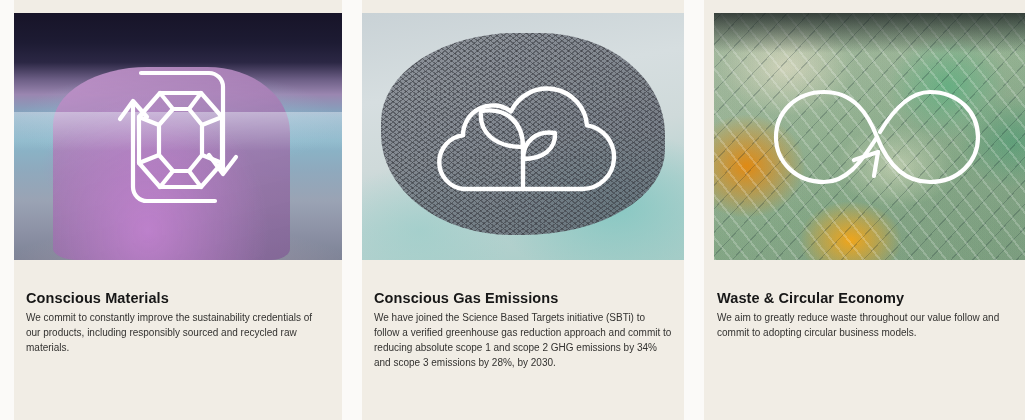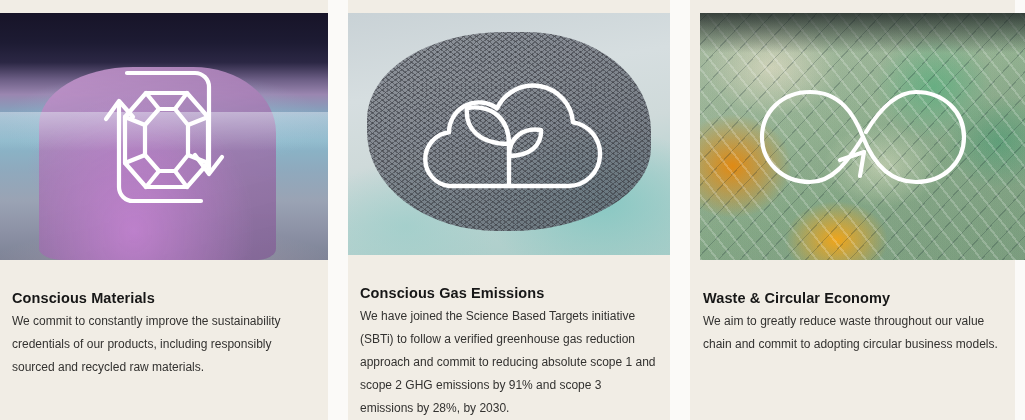--- a/index.html
+++ b/index.html
@@ -10,20 +10,21 @@
     background: #fbfaf8;
     font-family: "Liberation Sans", sans-serif;
     overflow: hidden;
   }
 
   .cards-row {
     display: flex;
     width: 1025px;
     height: 420px;
     background: #fbfaf8;
+    padding-left: 14px;
   }
 
   .card {
     background: #f1ede5;
     height: 420px;
     display: flex;
     flex-direction: column;
     position: relative;
   }
   .card-1 { width: 328px; }
@@ -132,22 +133,22 @@
   .card-3 .text-block { padding-left: 13px; }
 
   .card-title {
     font-size: 14.5px;
     font-weight: bold;
     color: #171717;
     letter-spacing: .1px;
     margin-bottom: 4px;
   }
   .card-body {
-    font-size: 12px;
-    line-height: 23px;
+    font-size: 10px;
+    line-height: 15px;
     color: #333230;
     max-width: 298px;
   }
 </style>
 </head>
 <body>
 
 <div class="cards-row">
 
   <div class="card card-1">
@@ -186,37 +187,37 @@
           <path d="M100 122 V77"></path>
 
           <path d="M100 80 C70 80 56 64 58 44 C84 40 100 56 100 80 Z"></path>
 
           <path d="M100 92 C120 92 133 82 132 66 C113 63 100 75 100 92 Z"></path>
         </svg>
       </div>
     </div>
     <div class="text-block">
       <div class="card-title">Conscious Gas Emissions</div>
-      <div class="card-body">We have joined the Science Based Targets initiative (SBTi) to follow a verified greenhouse gas reduction approach and commit to reducing absolute scope 1 and scope 2 GHG emissions by 91% and scope 3 emissions by 28%, by 2030.</div>
+      <div class="card-body">We have joined the Science Based Targets initiative (SBTi) to follow a verified greenhouse gas reduction approach and commit to reducing absolute scope 1 and scope 2 GHG emissions by 34% and scope 3 emissions by 28%, by 2030.</div>
     </div>
   </div>
 
   <div class="gutter"></div>
 
   <div class="card card-3">
     <div class="media">
       <div class="photo photo-glass"></div>
       <div class="overlay-icon">
         <svg width="230" height="130" viewBox="0 0 230 130" fill="none" stroke="#ffffff" stroke-width="4.2" stroke-linecap="round" stroke-linejoin="round">
 
           <path d="M115 65 C98 92 84 110 62 110 C34 110 14 90 14 65 C14 40 34 20 62 20 C92 20 106 42 115 65 C124 88 140 110 168 110 C196 110 216 90 216 65 C216 40 196 20 168 20 C146 20 130 40 118 60"></path>
 
           <polyline points="92,88 116,80 112,104"></polyline>
         </svg>
       </div>
     </div>
     <div class="text-block">
       <div class="card-title">Waste &amp; Circular Economy</div>
-      <div class="card-body">We aim to greatly reduce waste throughout our value chain and commit to adopting circular business models.</div>
+      <div class="card-body">We aim to greatly reduce waste throughout our value follow and commit to adopting circular business models.</div>
     </div>
   </div>
 
 </div>
 
 </body></html>

